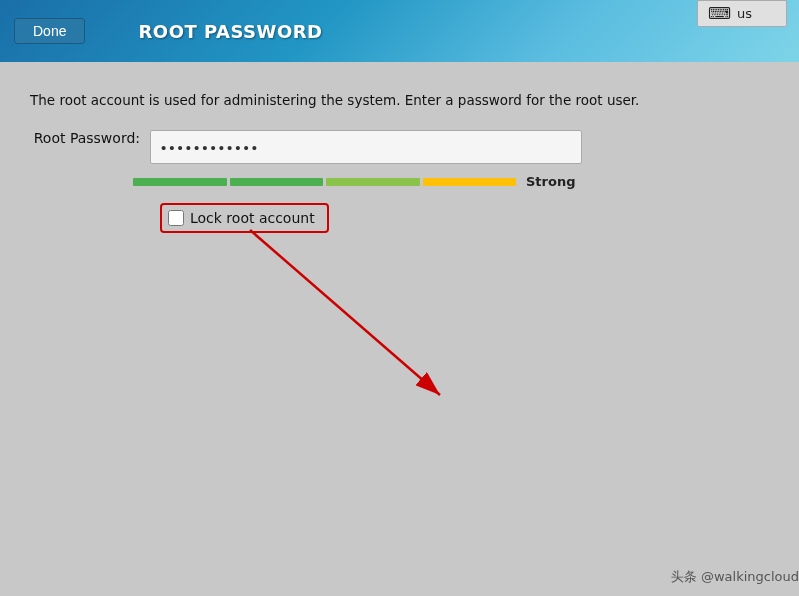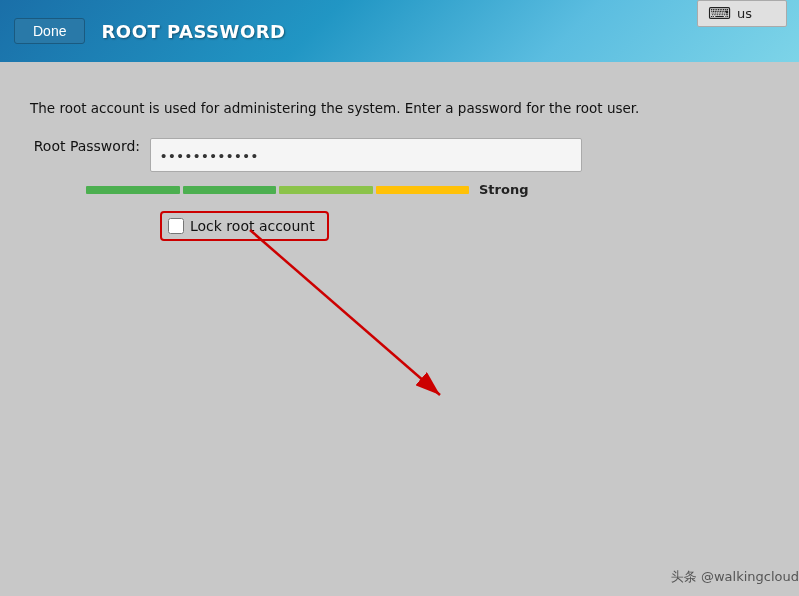--- a/index.html
+++ b/index.html
@@ -23,20 +23,21 @@
       padding: 0 14px;
       position: relative;
     }
 
     .header-title {
       color: #ffffff;
       font-size: 18px;
       font-weight: bold;
       letter-spacing: 0.5px;
       text-shadow: 1px 1px 2px rgba(0,0,0,0.4);
+      margin-left: 37px;
     }
 
     .done-button {
       background: #2979a8;
       color: #ffffff;
       border: 1px solid #1a5a80;
       border-radius: 3px;
       padding: 4px 18px;
       font-size: 14px;
       cursor: pointer;
@@ -77,21 +78,21 @@
       min-width: 90px;
     }
 
     .keyboard-icon {
       font-size: 16px;
     }
 
     
     .content {
       background: #c8c8c8;
-      padding: 36px 30px 20px 30px;
+      padding: 28px 30px 20px 30px;
       width: 100%;
     }
 
     .description {
       font-size: 13.5px;
       color: #111;
       margin-bottom: 20px;
       line-height: 1.5;
     }
 
@@ -119,21 +120,21 @@
       padding: 0 10px;
       font-size: 15px;
       color: #333;
       letter-spacing: 3px;
     }
 
     .strength-row {
       display: flex;
       align-items: center;
       margin-bottom: 14px;
-      margin-left: 56px;
+      margin-left: 103px;
     }
 
     .strength-bar-container {
       width: 383px;
       display: flex;
       gap: 3px;
     }
 
     .strength-segment {
       height: 8px;

